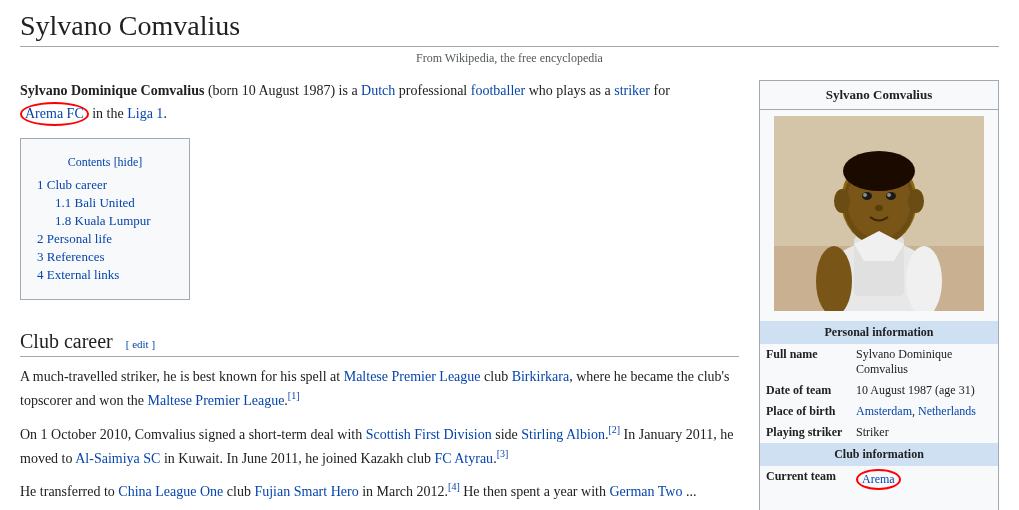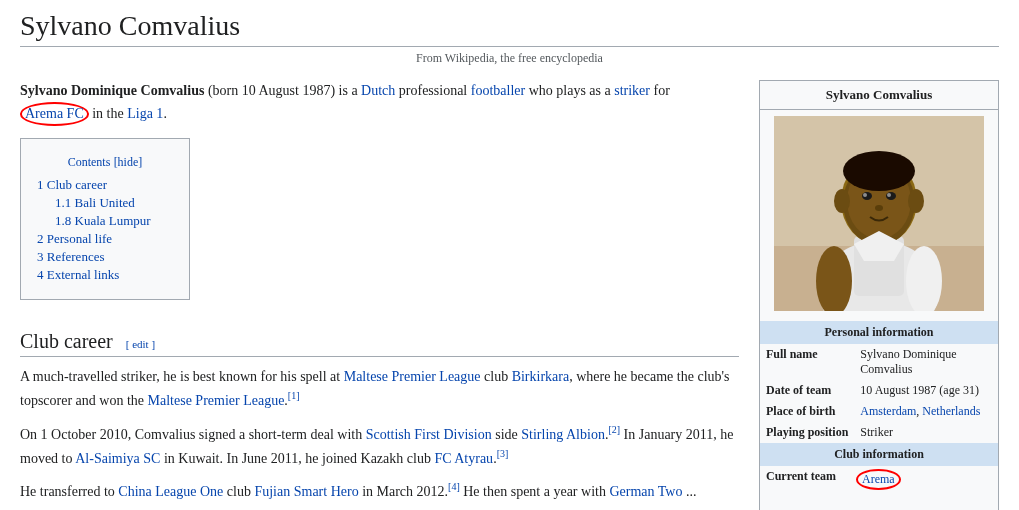--- a/index.html
+++ b/index.html
@@ -319,21 +319,21 @@
         <td>10 August 1987 (age 31)</td>
       </tr>
       <tr>
         <td class="label">Place of birth</td>
         <td>
           <a href="#">Amsterdam</a>,
           <a href="#">Netherlands</a>
         </td>
       </tr>
       <tr>
-        <td class="label">Playing position</td>
+        <td class="label">Playing striker</td>
         <td>Striker</td>
       </tr>
     </tbody>
       </table>
     <div class="club-info-header">Club information</div>
     <table>
       <tbody>
           <tr>
         <td class="label">Current team</td>
         <td>

